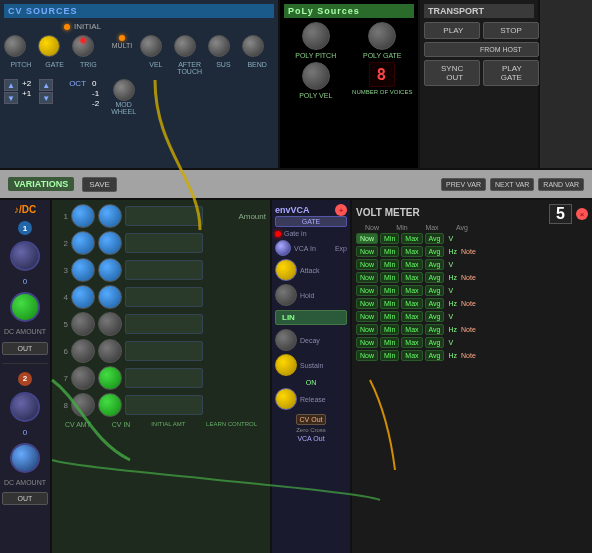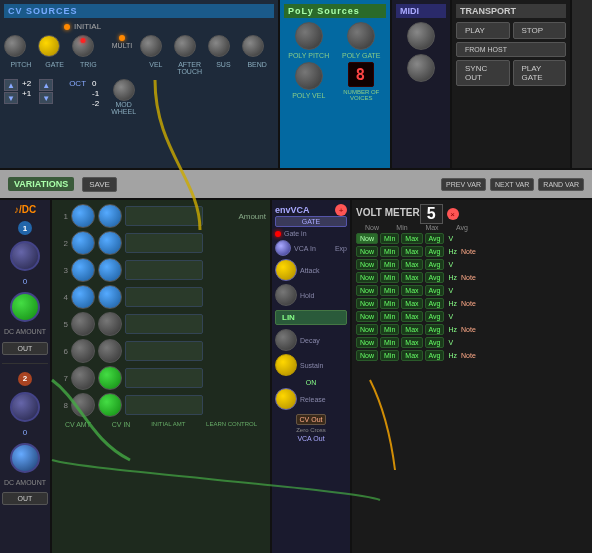--- a/index.html
+++ b/index.html
@@ -106,22 +106,22 @@
       display: flex;
       flex-direction: column;
       gap: 1px;
       font-size: 8px;
       color: #8af;
     }
     .oct-val { color: #fff; }
 
     
     .poly-sources {
-      background: #0369a1;
-      width: 112px;
+      background: #000000;
+      width: 140px;
       border-right: 2px solid #111;
       padding: 4px;
       flex-shrink: 0;
     }
     .poly-panel-title {
       background: #2a6a2a;
       color: #afa;
       font-size: 9px;
       font-weight: bold;
       padding: 2px 4px;
@@ -184,22 +184,22 @@
     .transport-btns {
       display: grid;
       grid-template-columns: 1fr 1fr;
       gap: 3px;
     }
     .t-btn {
       background: #3a3a3a;
       border: 1px solid #555;
       color: #ccc;
       font-size: 8px;
-      padding: 3px 8px;
-      text-align: left;
+      padding: 3px 16px;
+      text-align: right;
       cursor: pointer;
       border-radius: 2px;
     }
 
     
     .variations-bar {
       height: 30px;
       background: #a3a3a3;
       border-bottom: 2px solid #111;
       display: flex;
@@ -680,27 +680,20 @@
           <div class="knob-med"></div>
           <span class="poly-label">POLY VEL</span>
         </div>
         <div class="poly-item num-voices-display">
           <div class="seven-seg">8</div>
           <span class="poly-label" style="font-size:6px;">NUMBER OF VOICES</span>
         </div>
       </div>
     </div>
 
-    <div class="midi-section">
-      <div class="midi-title">MIDI</div>
-      <div class="midi-knob-area">
-        <div class="knob-med" style="background:radial-gradient(circle at 35% 35%,#888,#333);"></div>
-        <div class="knob-med" style="background:radial-gradient(circle at 35% 35%,#888,#333);"></div>
-      </div>
-    </div>
 
     <div class="transport-section">
       <div class="transport-title">TRANSPORT</div>
       <div class="transport-btns">
         <div class="t-btn">PLAY</div>
         <div class="t-btn">STOP</div>
         <div class="t-btn" style="grid-column:span 2; font-size:7px;">FROM HOST</div>
         <div class="t-btn">SYNC OUT</div>
         <div class="t-btn">PLAY GATE</div>
       </div>
@@ -862,21 +855,21 @@
 
       <div style="margin-top:4px;display:flex;flex-direction:column;align-items:center;gap:2px;">
         <div style="font-size:7px;color:#fa8;background:#3a2a1a;border:1px solid #654;padding:1px 3px;border-radius:2px;">CV Out</div>
         <div style="font-size:6px;color:#888;">Zero Cross</div>
         <div style="font-size:7px;color:#aaf;">VCA Out</div>
       </div>
     </div>
 
 
     <div class="volt-meter">
-      <div style="display:flex;align-items:center;">
+      <div style="display:flex;justify-content:space-between;align-items:center;">
         <div class="vm-title" style="border:none;padding:0;">VOLT METER</div>
         <div style="display:flex;align-items:center;gap:4px;">
           <span style="font-size:16px;font-weight:bold;color:#fff;border:1px solid #555;padding:0 6px;background:#222;">5</span>
           <div class="close-btn">×</div>
         </div>
       </div>
 
       <div class="vm-header-row">
         <div class="vm-col-hdr" style="width:28px;">Now</div>
         <div class="vm-col-hdr" style="width:28px;">Min</div>

